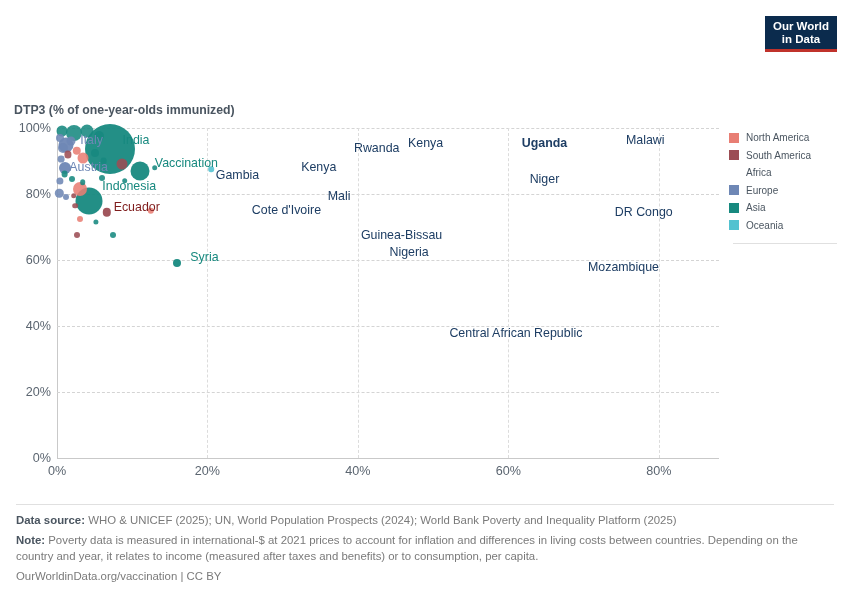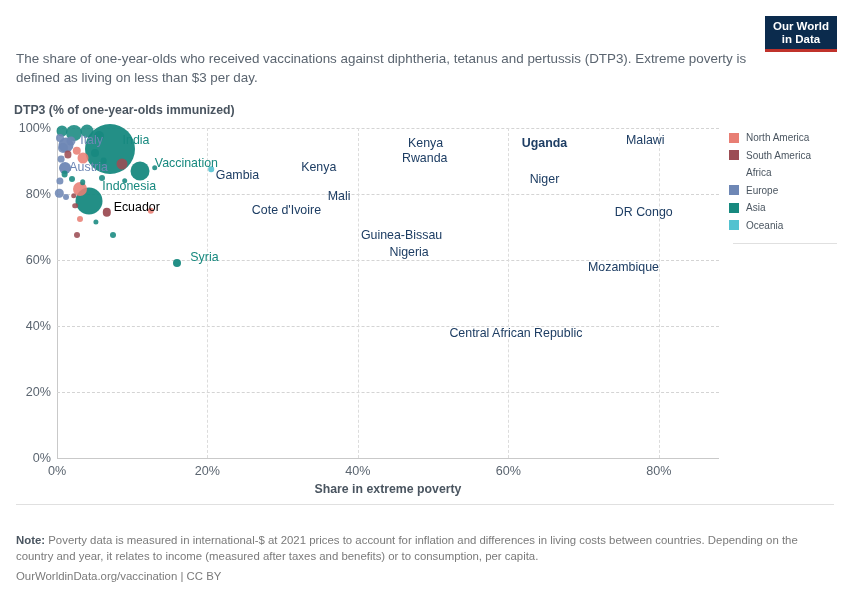--- a/index.html
+++ b/index.html
@@ -94,21 +94,20 @@
   .foot b{color:#4a5560;font-weight:700;}
   #foot-src{top:512px;}
   #foot-note{top:532px;}
   #foot-lic{top:568px;}
 </style>
 </head>
 <body>
 
 <div id="root">
 
-  <div class="subtitle">The share of one-year-olds who received vaccinations against diphtheria, tetanus and pertussis (DTP3). Extreme poverty is defined as living on less than $3 per day.</div>
 
   <div class="owid-logo">
     <div>Our World</div>
     <div>in Data</div>
   </div>
 
   <div class="ylabel">DTP3 (% of one-year-olds immunized)</div>
 
   <div class="yaxis-line"></div>
   <div class="plot" id="plot">
@@ -182,27 +181,27 @@
       <div class="pt" title="" style="left: 18.0545px; top: 77.55px; width: 5.6px; height: 5.6px; background: rgb(156, 77, 84); opacity: 0.88;"></div>
       <div class="pt" title="" style="left: 67.7045px; top: 52.8px; width: 5.6px; height: 5.6px; background: rgb(23, 137, 127); opacity: 0.88;"></div>
       <div class="pt" title="" style="left: 97.7955px; top: 39.6px; width: 5.6px; height: 5.6px; background: rgb(23, 137, 127); opacity: 0.88;"></div>
       <div class="pt" title="" style="left: 154.216px; top: 41.25px; width: 5.6px; height: 5.6px; background: rgb(83, 194, 208); opacity: 0.88;"></div>
       <div class="pt" title="" style="left: 39.1182px; top: 94.05px; width: 5.2px; height: 5.2px; background: rgb(23, 137, 127); opacity: 0.88;"></div>
       <div class="lbl" style="left: 34.6045px; top: 11.55px; color: rgb(110, 135, 181);">Italy</div>
       <div class="lbl" style="left: 78.9886px; top: 12.21px; color: rgb(23, 137, 127);">India</div>
       <div class="lbl" style="left: 31.5955px; top: 38.94px; color: rgb(110, 135, 181);">Austria</div>
       <div class="lbl" style="left: 72.2182px; top: 58.41px; color: rgb(23, 137, 127);">Indonesia</div>
       <div class="lbl" style="left: 129.391px; top: 34.65px; color: rgb(23, 137, 127);">Vaccination</div>
-      <div class="lbl" style="left: 79.7409px; top: 79.2px; color: #000000;">Ecuador</div>
+      <div class="lbl" style="left: 79.7409px; top: 79.2px; color: #7f1d1d;">Ecuador</div>
       <div class="lbl" style="left: 147.445px; top: 128.7px; color: rgb(23, 137, 127);">Syria</div>
       <div class="lbl" style="left: 180.545px; top: 47.19px;">Gambia</div>
       <div class="lbl" style="left: 229.443px; top: 81.84px;">Cote d'Ivoire</div>
       <div class="lbl" style="left: 261.791px; top: 38.94px;">Kenya</div>
       <div class="lbl" style="left: 282.102px; top: 67.65px;">Mali</div>
-      <div class="lbl" style="left: 319.716px; top: 30px; margin-left: 48px;">Rwanda</div>
+      <div class="lbl" style="left: 319.716px; top: 20px;">Rwanda</div>
       <div class="lbl" style="left: 368.614px; top: 14.52px;">Kenya</div>
       <div class="lbl" style="left: 344.541px; top: 107.25px;">Guinea-Bissau</div>
       <div class="lbl" style="left: 352.064px; top: 124.41px;">Nigeria</div>
       <div class="lbl" style="left: 487.473px; top: 15px; font-weight: bold;">Uganda</div>
       <div class="lbl" style="left: 487.473px; top: 51.15px;">Niger</div>
       <div class="lbl" style="left: 588.277px; top: 11.55px;">Malawi</div>
       <div class="lbl" style="left: 586.773px; top: 84.15px;">DR Congo</div>
       <div class="lbl" style="left: 566.461px; top: 138.6px;">Mozambique</div>
       <div class="lbl" style="left: 458.886px; top: 205.26px;">Central African Republic</div>
     </div>
@@ -213,21 +212,20 @@
       <div class="ytick" style="top: 260px; left: 5px;">60%</div>
       <div class="ytick" style="top: 194px; left: 5px;">80%</div>
       <div class="ytick" style="top: 128px; left: 5px;">100%</div>
       <div class="xtick" style="left: 57px; top: 464px;">0%</div>
       <div class="xtick" style="left: 207.455px; top: 464px;">20%</div>
       <div class="xtick" style="left: 357.909px; top: 464px;">40%</div>
       <div class="xtick" style="left: 508.364px; top: 464px;">60%</div>
       <div class="xtick" style="left: 658.818px; top: 464px;">80%</div>
     </div>
 
-  <div class="xlabel">Share in extreme poverty</div>
 
   <div class="legend" id="legend">
       <div class="leg-row">
         <span class="leg-sw" style="background: rgb(232, 126, 116);"></span>
         <span class="leg-tx">North America</span>
       </div>
       <div class="leg-row">
         <span class="leg-sw" style="background: rgb(156, 77, 84);"></span>
         <span class="leg-tx">South America</span>
       </div>
@@ -245,18 +243,21 @@
       </div>
       <div class="leg-row">
         <span class="leg-sw" style="background: rgb(83, 194, 208);"></span>
         <span class="leg-tx">Oceania</span>
       </div>
     </div>
   <div class="leg-div"></div>
 
 
   <div class="foot-rule"></div>
+  <div class="foot" id="foot-src">
+    <b>Data source:</b><span> WHO &amp; UNICEF (2025); UN, World Population Prospects (2024); World Bank Poverty and Inequality Platform (2025)</span>
+  </div>
   <div class="foot" id="foot-note">
     <b>Note:</b><span> Poverty data is measured in international-$ at 2021 prices to account for inflation and differences in living costs between countries. Depending on the country and year, it relates to income (measured after taxes and benefits) or to consumption, per capita.</span>
   </div>
   <div class="foot" id="foot-lic">OurWorldinData.org/vaccination | CC BY</div>
 
 </div>
 
 </body></html>

